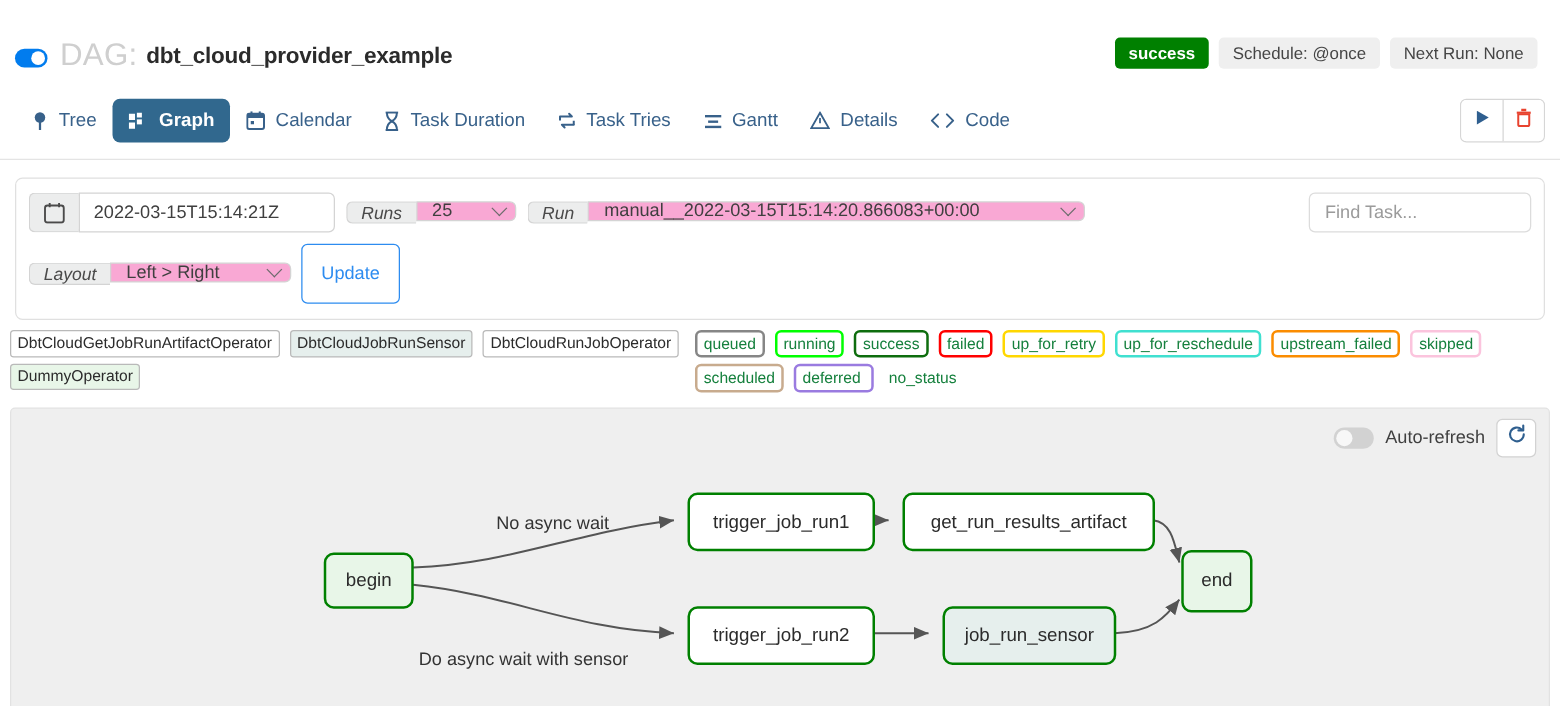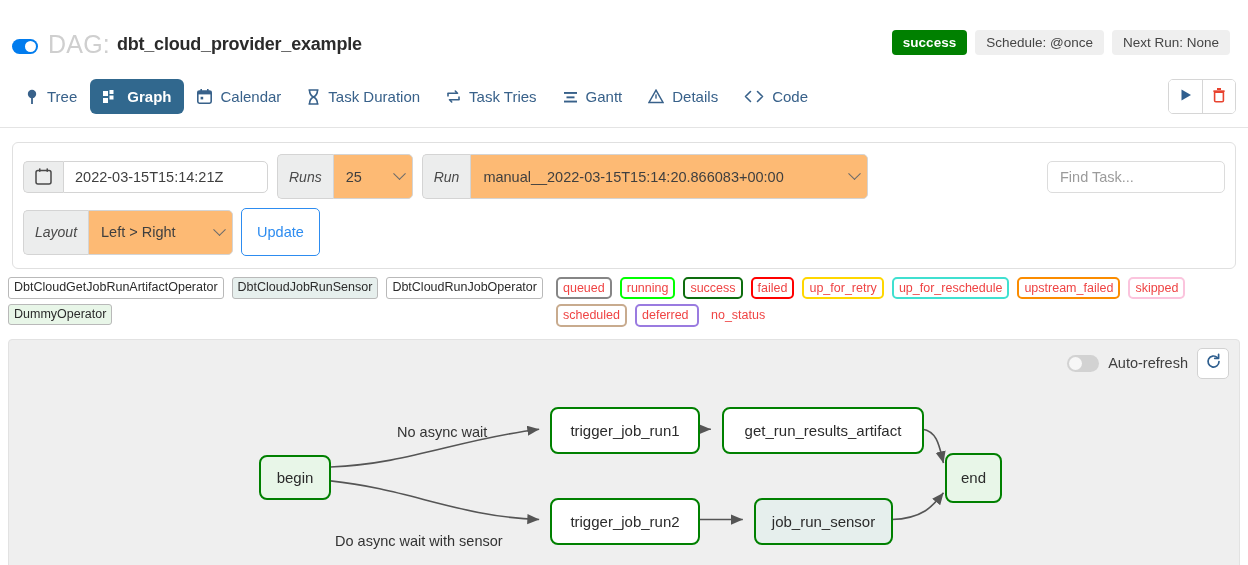--- a/index.html
+++ b/index.html
@@ -90,21 +90,21 @@
     font-style: italic;
   }
   .fld {
     border: 1px solid #d4d4d4; background: #fff;
     height: 32px; display: flex; align-items: center;
     padding: 0 11px; font-size: 14.5px; color: #3f3f3f;
     white-space: nowrap;
   }
   .fld.first { border-radius: 0 5px 5px 0; }
   .sel {
-    border: 1px solid #d4d4d4; background: #fdba74; height: 45px;
+    border: 1px solid #d4d4d4; background: #f9a8d4; height: 16px;
     display: flex; align-items: center; justify-content: space-between;
     padding: 0 8px 0 12px; font-size: 14.5px; color: #3f3f3f;
     border-radius: 0 5px 5px 0; gap: 14px; cursor: pointer;
   }
   .chev { width: 9px; height: 9px; border-right: 1.7px solid #6b6b6b;
           border-bottom: 1.7px solid #6b6b6b; transform: rotate(45deg) translate(-2px,-2px); }
   .btn-outline {
     border: 1px solid #2d8cf0; color: #2d8cf0; background: #fff;
     height: 48px; border-radius: 5px; padding: 0 15px;
     display: flex; align-items: center; font-size: 14.5px; cursor: pointer;
@@ -124,21 +124,21 @@
   }
   .legend-left { display: flex; flex-wrap: wrap; gap: 5px 8px; width: 540px; align-content: flex-start; }
   .legend-right { display: flex; flex-wrap: wrap; gap: 5px 8px; flex: 1; align-content: flex-start; padding-left: 8px;}
   .op-chip {
     border: 1px solid #b9b9b9; border-radius: 3px;
     font-size: 12.5px; padding: 2px 5px; color: #2b2b2b;
     background: #ffffff; white-space: nowrap; line-height: 1.25;
   }
   .st-chip {
     border: 2px solid #cccccc; border-radius: 5px;
-    font-size: 12.5px; padding: 1px 5px; color: #ef4444;
+    font-size: 12.5px; padding: 1px 5px; color: #15803d;
     background: #ffffff; white-space: nowrap; line-height: 1.3;
   }
   .st-chip.plain { border-color: transparent; background: transparent; padding-left: 2px;}
 
   
   .graph-card {
     margin: 6px 8px 0 8px;
     border: 1px solid #e2e2e2; border-radius: 4px;
     background: #efefef; height: 250px; position: relative; overflow: hidden;
   }

